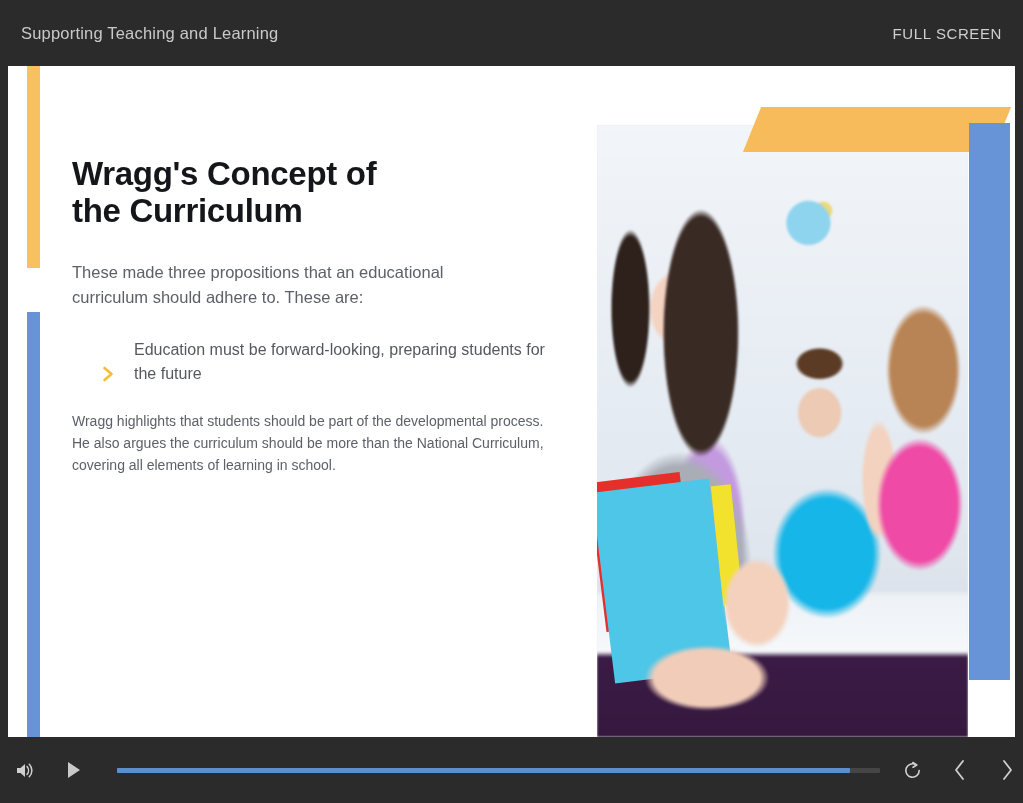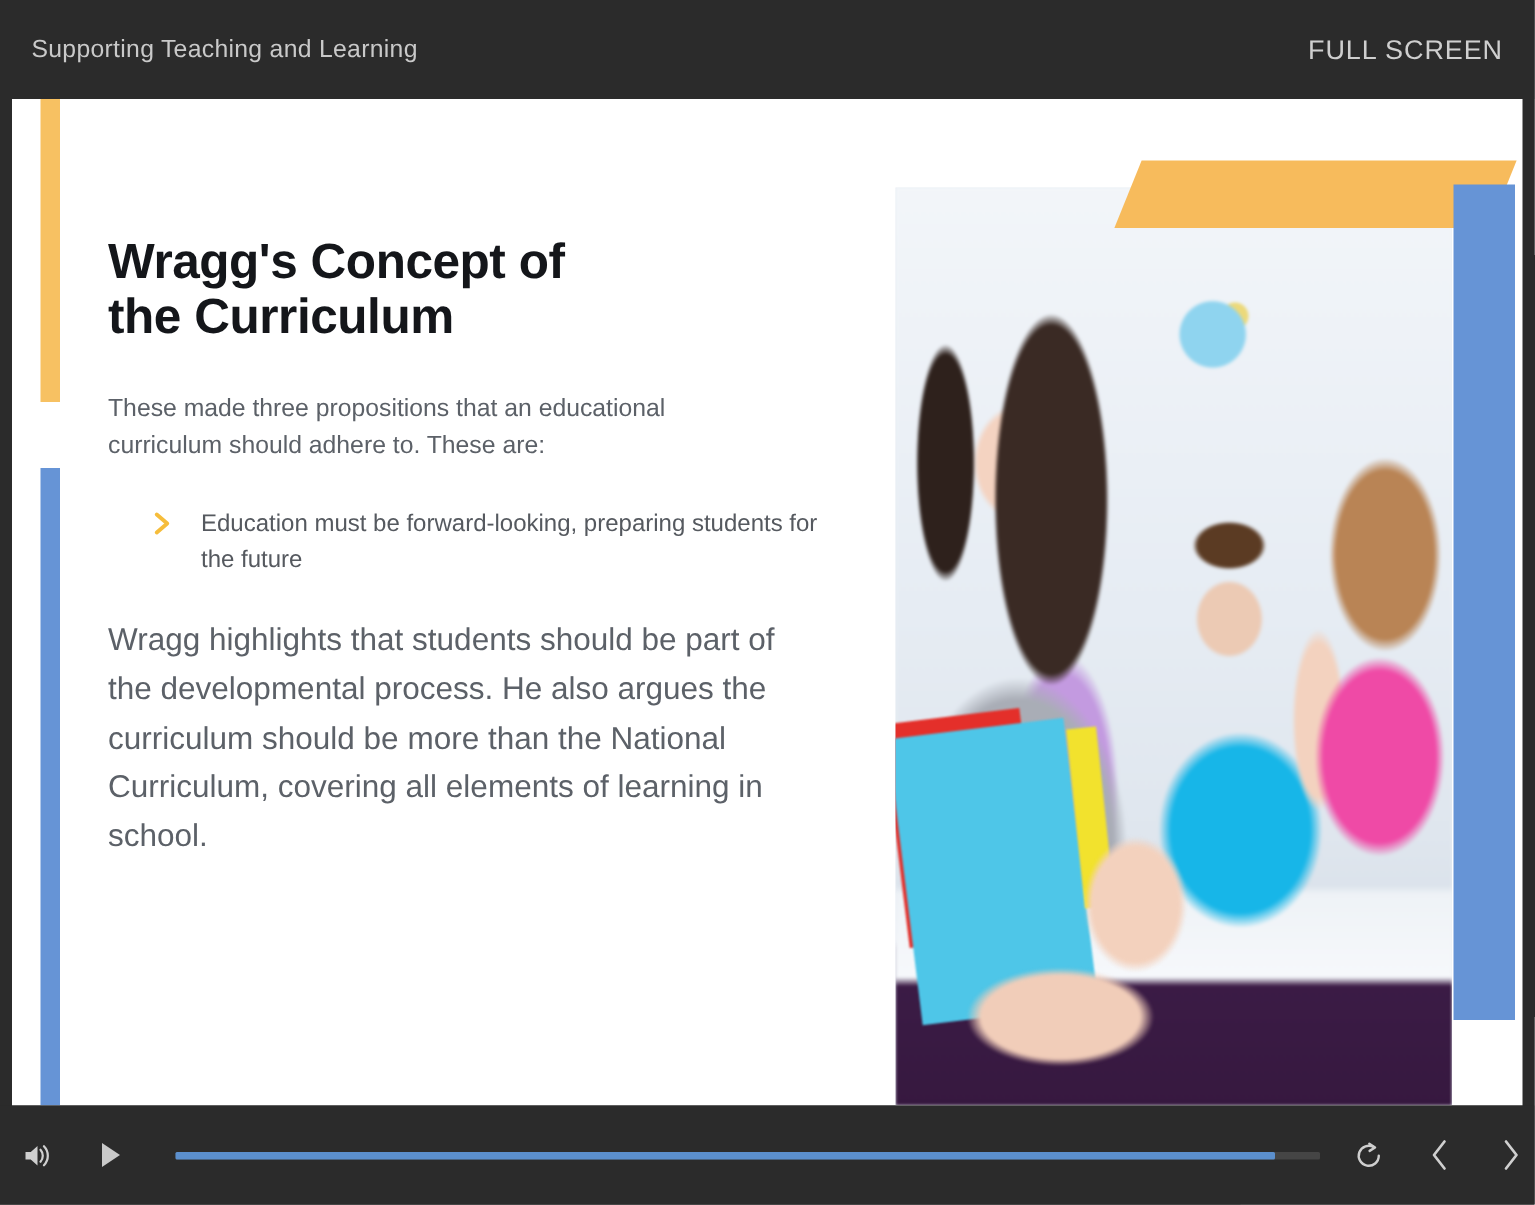--- a/index.html
+++ b/index.html
@@ -25,21 +25,21 @@
     padding: 0 21px;
   }
   .course-title {
     color: #c9c9c9;
     font-size: 16.5px;
     letter-spacing: .2px;
     white-space: nowrap;
   }
   .fullscreen-btn {
     color: #cfcfcf;
-    font-size: 18px;
+    font-size: 15px;
     letter-spacing: .6px;
     white-space: nowrap;
     cursor: pointer;
     text-align: center;
   }
 
   
   .stage {
     position: absolute;
     left: 8px; top: 66px;
@@ -78,39 +78,39 @@
   .intro-para {
     font-size: 16.5px;
     line-height: 1.52;
     color: #5c6168;
     max-width: 410px;
     margin-bottom: 28px;
   }
   .bullets { margin: 0 0 26px 28px; }
   .bullet {
     display: flex;
-    align-items: flex-start;
+    align-items: flex-end;
     margin-bottom: 20px;
   }
   .bullet:last-child { margin-bottom: 0; }
   .chev {
     flex: 0 0 auto;
     width: 16px; height: 22px;
     margin-right: 18px;
     display: flex; align-items: center; justify-content: center;
   }
   .chev svg { display: block; }
   .bullet-text {
     font-size: 16px;
     line-height: 1.48;
     color: #55595f;
     max-width: 420px;
   }
   .outro-para {
-    font-size: 21px;
+    font-size: 14px;
     line-height: 1.55;
     color: #5c6168;
     max-width: 478px;
     margin-top: 16px;
   }
 
   
   .photo-wrap {
     position: absolute;
     left: 589px; top: 59px;

